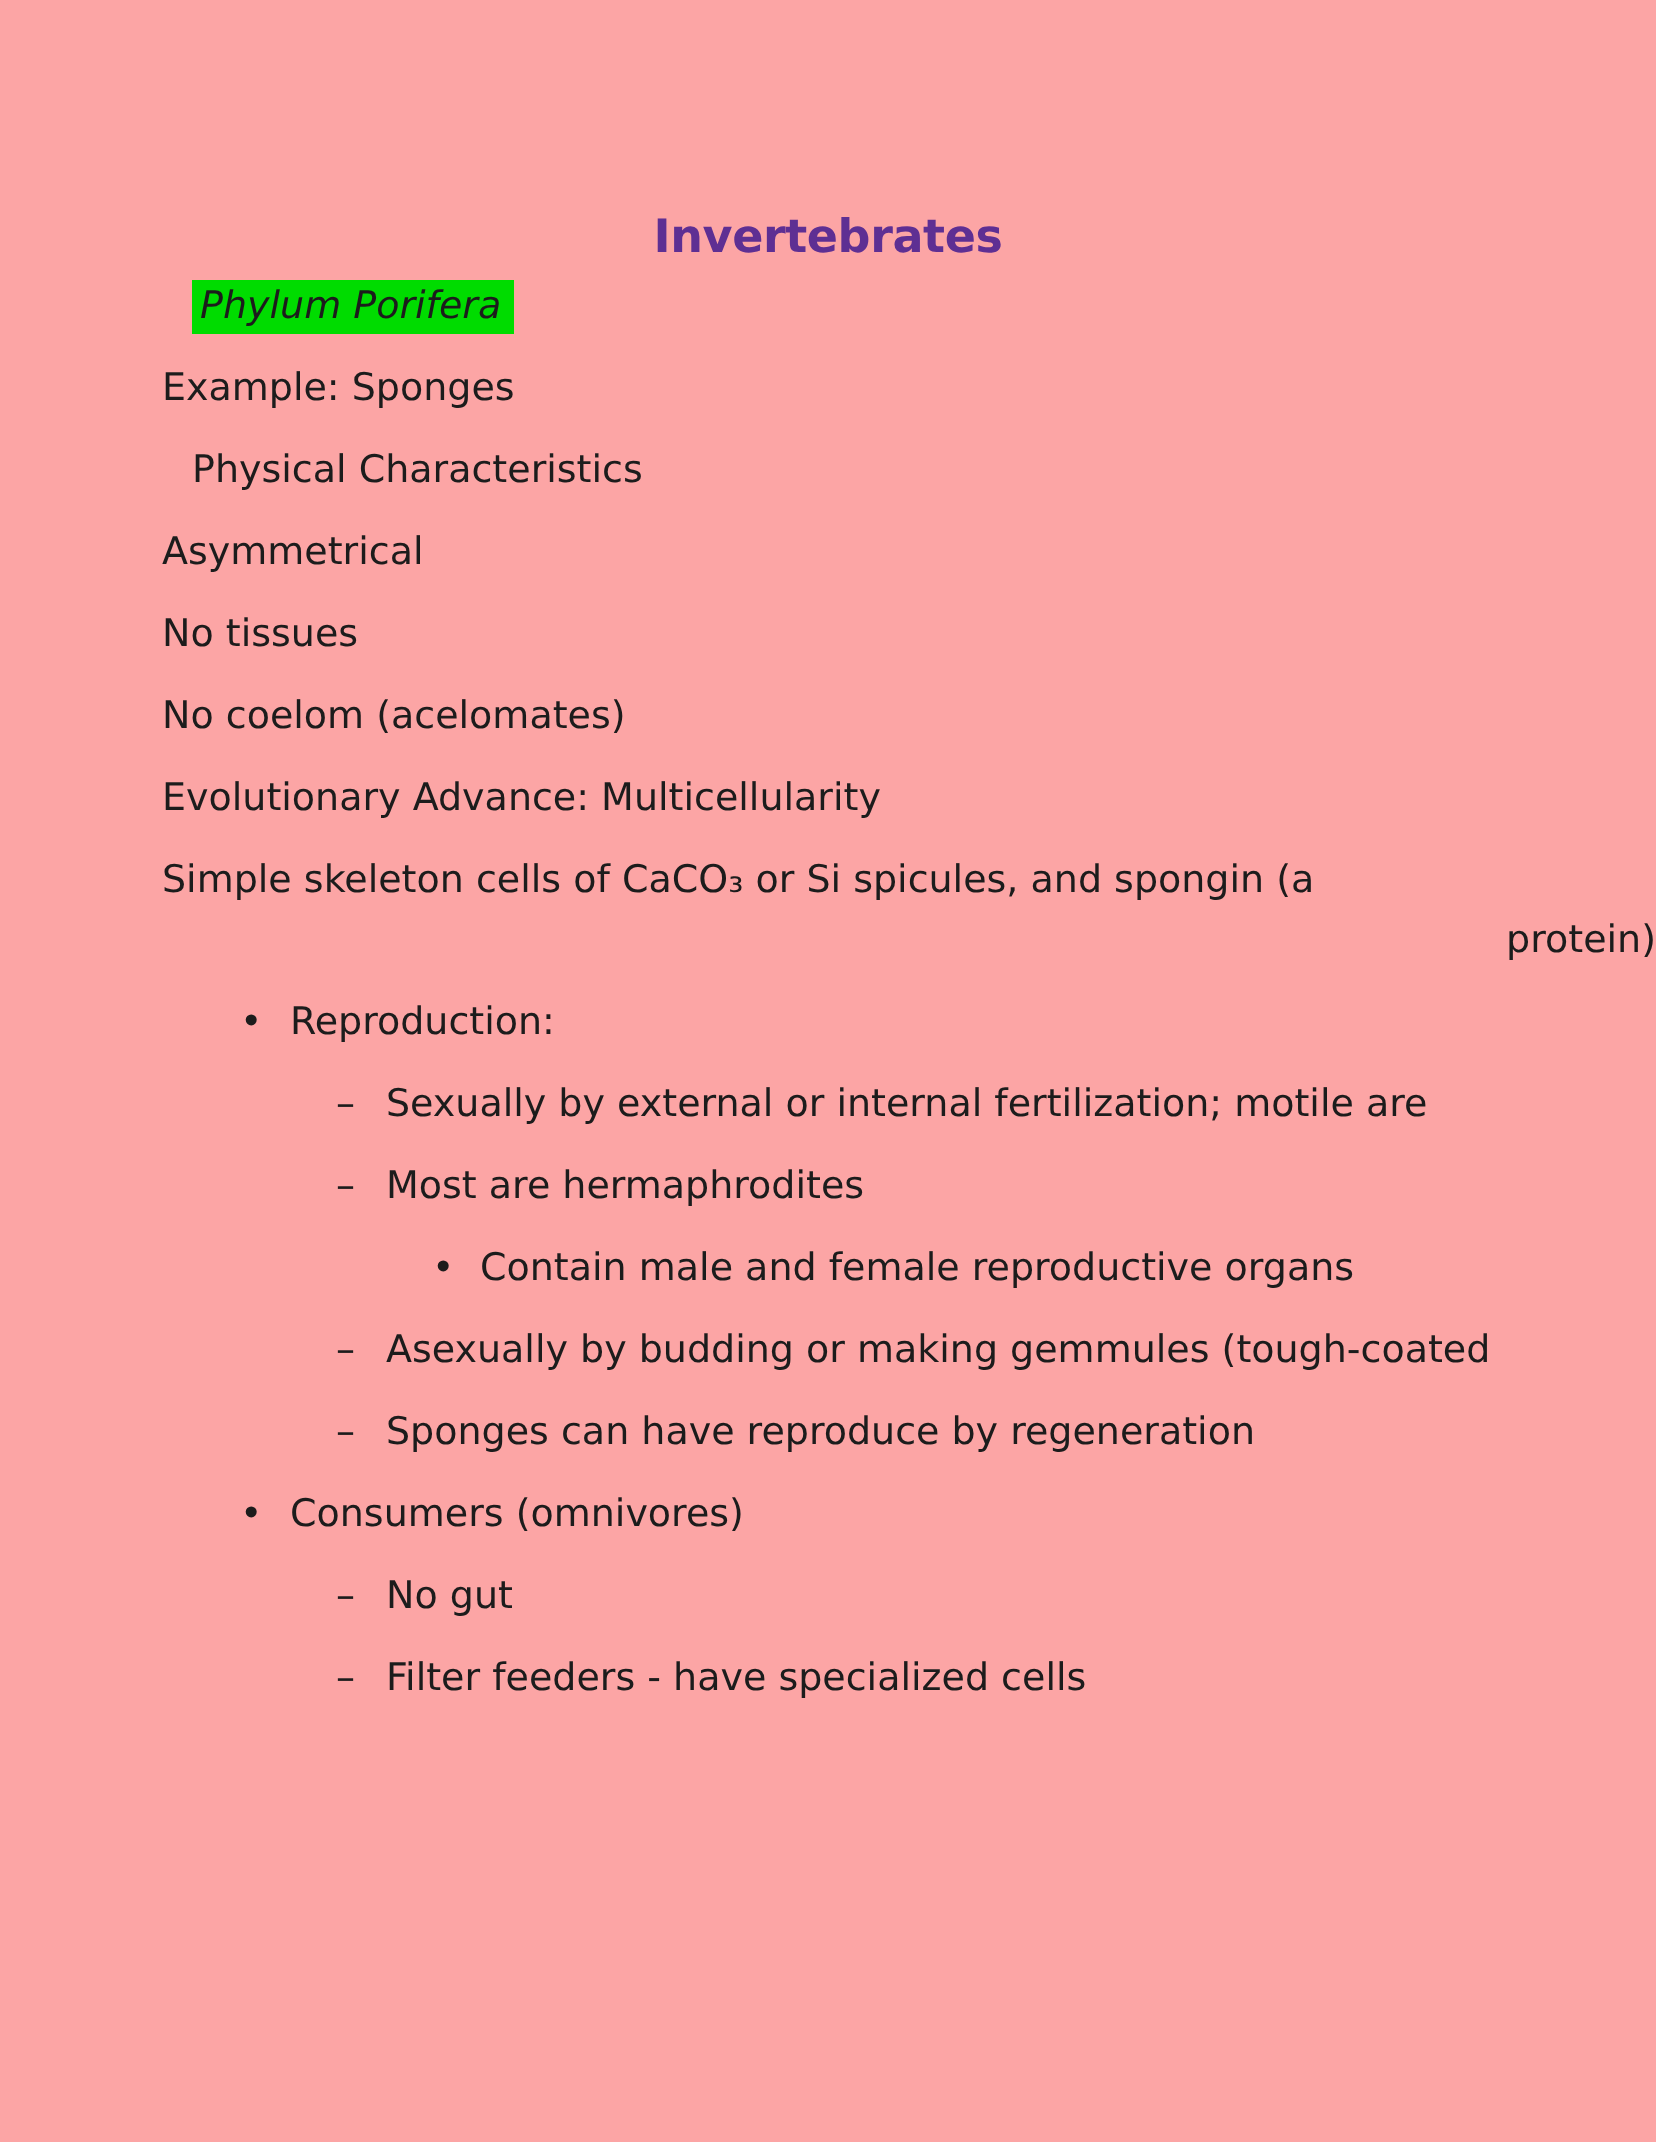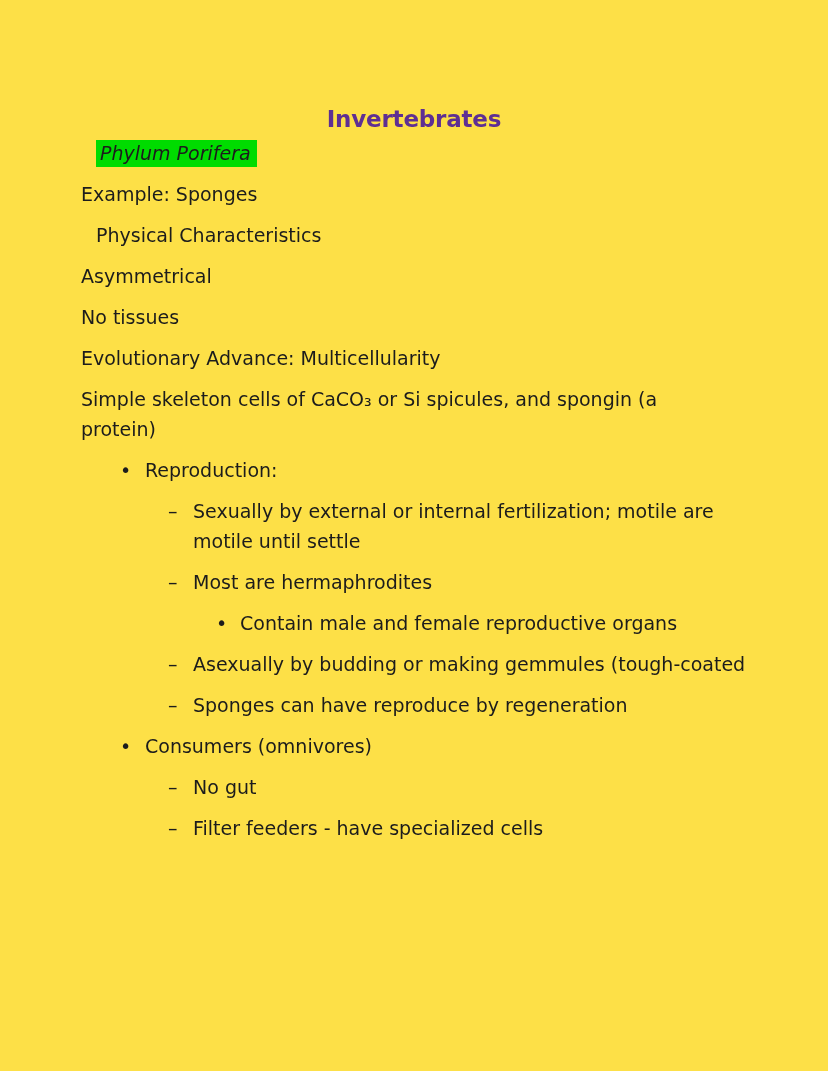--- a/index.html
+++ b/index.html
@@ -4,21 +4,21 @@
 <style>
   html, body {
     margin: 0;
     padding: 0;
     background: #ffffff;
   }
   .page {
     position: relative;
     width: 828px;
     height: 1071px;
-    background: #fde047;
+    background: #fca5a5;
     box-sizing: border-box;
     padding-top: 106px;
     overflow: hidden;
     font-family: "DejaVu Sans", sans-serif;
     font-size: 19px;
     color: #1c1c1c;
   }
   .title {
     margin: 0;
     text-align: center;
@@ -31,20 +31,21 @@
   .line {
     margin: 17px 0 0 0;
     line-height: 24px;
     white-space: nowrap;
   }
   .first {
     margin-top: 8px;
   }
   .cont {
     margin-top: 6px;
+    text-align: right;
   }
   .base  { margin-left: 96px; }
   .ind1  { margin-left: 81px; }
   .cont2 { margin-left: 193px; }
   .row   { display: flex; }
   .b1    { margin-left: 120px; }
   .b1 .marker { width: 25px; flex: 0 0 25px; }
   .d2    { margin-left: 168px; }
   .d2 .marker { width: 25px; flex: 0 0 25px; }
   .b3    { margin-left: 216px; }
@@ -65,34 +66,34 @@
   <div class="line base first">
     <span class="hl">Phylum Porifera</span>
   </div>
 
   <div class="line ind1">Example: Sponges</div>
 
   <div class="line base">Physical Characteristics</div>
 
   <div class="line ind1">Asymmetrical</div>
   <div class="line ind1">No tissues</div>
+  <div class="line ind1">No coelom (acelomates)</div>
   <div class="line ind1">Evolutionary Advance: Multicellularity</div>
   <div class="line ind1">Simple skeleton cells of CaCO₃ or Si spicules, and spongin (a</div>
   <div class="line ind1 cont">protein)</div>
 
   <div class="line row b1">
     <span class="marker">•</span>
     <span class="txt">Reproduction:</span>
   </div>
 
   <div class="line row d2">
     <span class="marker">–</span>
     <span class="txt">Sexually by external or internal fertilization; motile are</span>
   </div>
-  <div class="line cont2 cont">motile until settle</div>
 
   <div class="line row d2">
     <span class="marker">–</span>
     <span class="txt">Most are hermaphrodites</span>
   </div>
 
   <div class="line row b3">
     <span class="marker">•</span>
     <span class="txt">Contain male and female reproductive organs</span>
   </div>

